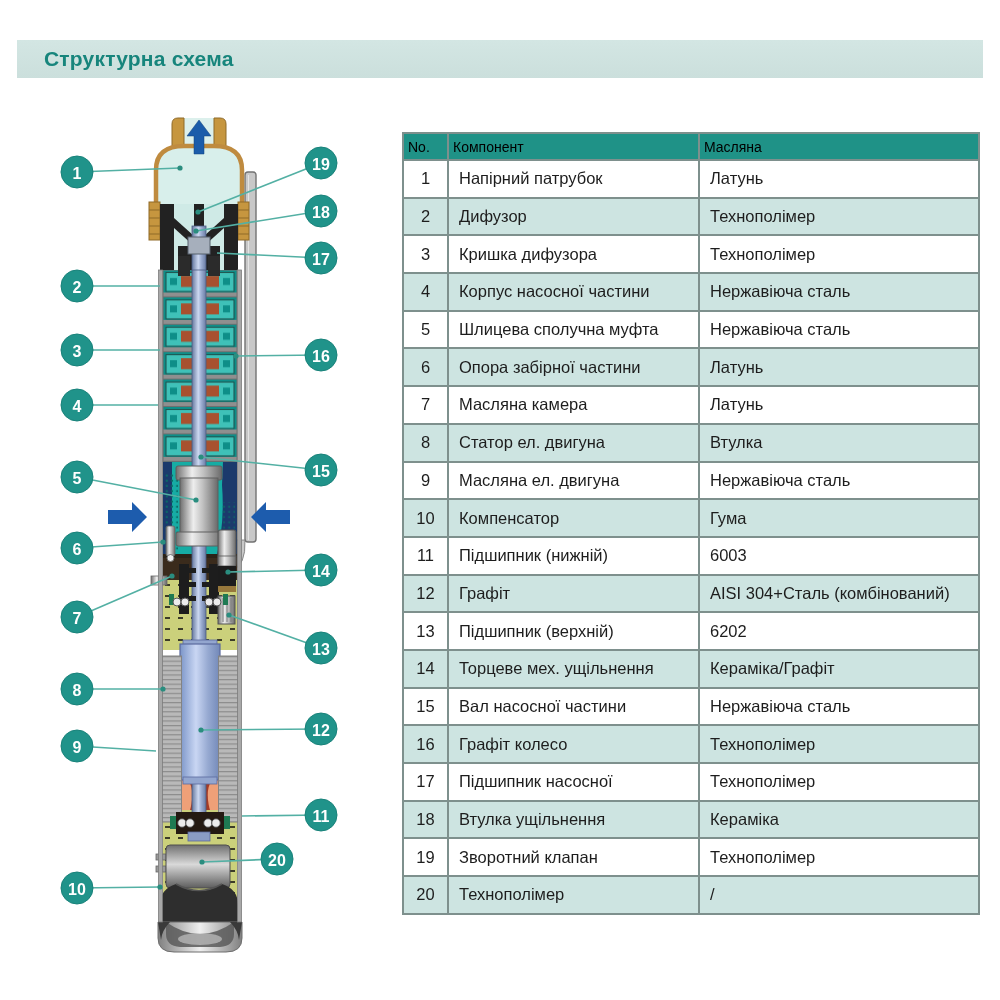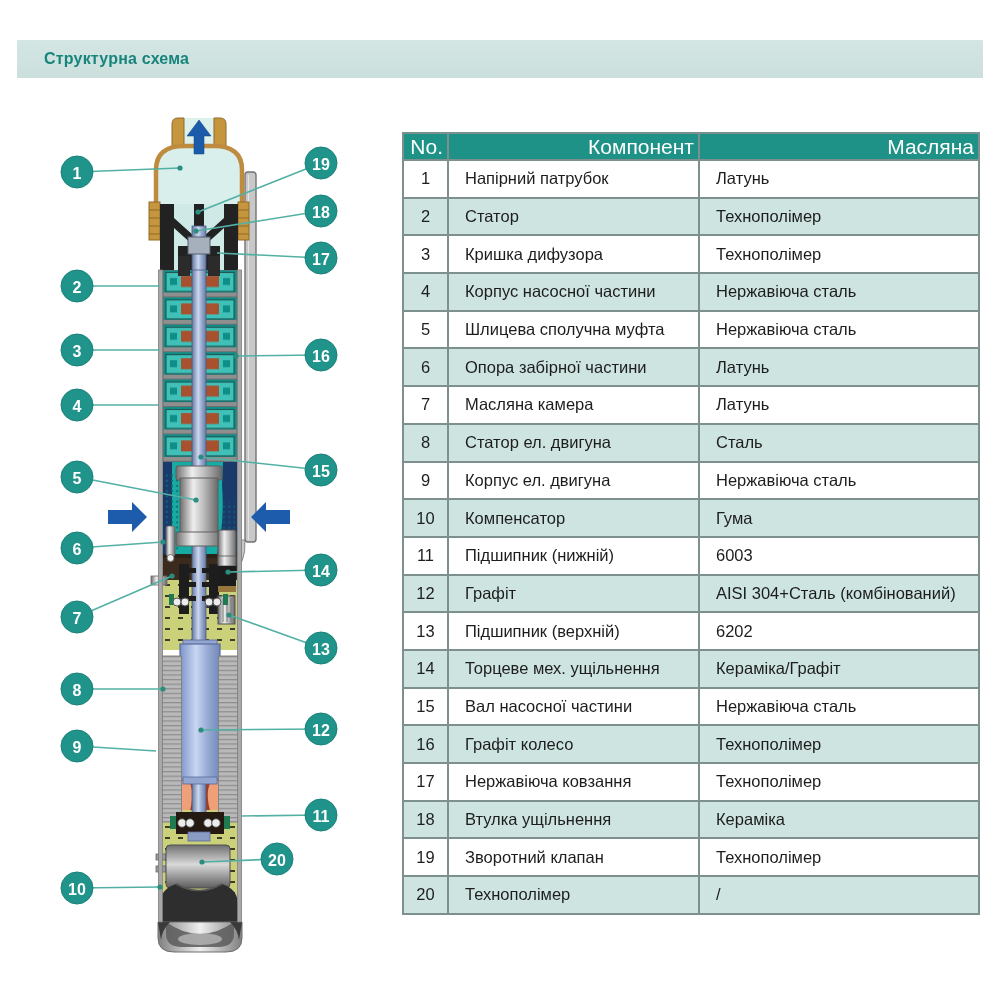--- a/index.html
+++ b/index.html
@@ -7,32 +7,32 @@
     width:1000px;height:1000px;position:relative;background:#ffffff;
     font-family:"Liberation Sans","DejaVu Sans",sans-serif;
     overflow:hidden;
   }
   .title-bar{
     position:absolute;left:17px;top:40px;width:966px;height:38px;
     background:linear-gradient(180deg,#d3e6e3 0%,#cbdfdc 100%);
     display:flex;align-items:center;
   }
   .page-title{
-    margin-left:27px;font-size:16px;font-weight:bold;color:#17857c;letter-spacing:.2px;
+    margin-left:27px;font-size:21px;font-weight:bold;color:#17857c;letter-spacing:.2px;
   }
   .diagram{position:absolute;left:30px;top:110px;width:360px;height:850px;}
   .tablewrap{position:absolute;left:402px;top:132px;}
   table{border-collapse:collapse;table-layout:fixed;}
   th,td{border:2px solid #7e908d;box-sizing:border-box;}
   th{
-    background:#1f9287;color:#ffffff;font-weight:normal;font-size:21px;
-    height:27px;padding:0 4px;text-align:right;
+    background:#1f9287;color:#000000;font-weight:normal;font-size:14px;
+    height:27px;padding:0 4px;text-align:left;
   }
   td{
-    font-size:16.5px;color:#1d1d1d;height:37.7px;padding:0 6px 0 16px;
+    font-size:16.5px;color:#1d1d1d;height:37.7px;padding:0 6px 0 10px;
     background:#ffffff;vertical-align:middle;overflow:hidden;white-space:nowrap;
   }
   td.num{text-align:center;padding:0;}
   tbody tr:nth-child(even) td{background:#cde4e1;}
   
   .leader{stroke:#53b0a4;stroke-width:1.6;fill:none;}
   .leader-dot{fill:#2a8d7f;}
   .callout-circle{fill:#20938a;stroke:#19827a;stroke-width:1;}
   .callout-num{
     fill:#ffffff;font-family:"Liberation Sans","DejaVu Sans",sans-serif;
@@ -352,21 +352,21 @@
       </tr>
     </thead>
     <tbody>
         <tr>
           <td class="num">1</td>
           <td>Напірний патрубок</td>
           <td>Латунь</td>
         </tr>
         <tr>
           <td class="num">2</td>
-          <td>Статор</td>
+          <td>Дифузор</td>
           <td>Технополімер</td>
         </tr>
         <tr>
           <td class="num">3</td>
           <td>Кришка дифузора</td>
           <td>Технополімер</td>
         </tr>
         <tr>
           <td class="num">4</td>
           <td>Корпус насосної частини</td>
@@ -383,25 +383,25 @@
           <td>Латунь</td>
         </tr>
         <tr>
           <td class="num">7</td>
           <td>Масляна камера</td>
           <td>Латунь</td>
         </tr>
         <tr>
           <td class="num">8</td>
           <td>Статор ел. двигуна</td>
-          <td>Сталь</td>
+          <td>Втулка</td>
         </tr>
         <tr>
           <td class="num">9</td>
-          <td>Корпус ел. двигуна</td>
+          <td>Масляна ел. двигуна</td>
           <td>Нержавіюча сталь</td>
         </tr>
         <tr>
           <td class="num">10</td>
           <td>Компенсатор</td>
           <td>Гума</td>
         </tr>
         <tr>
           <td class="num">11</td>
           <td>Підшипник (нижній)</td>
@@ -427,21 +427,21 @@
           <td>Вал насосної частини</td>
           <td>Нержавіюча сталь</td>
         </tr>
         <tr>
           <td class="num">16</td>
           <td>Графіт колесо</td>
           <td>Технополімер</td>
         </tr>
         <tr>
           <td class="num">17</td>
-          <td>Нержавіюча ковзання</td>
+          <td>Підшипник насосної</td>
           <td>Технополімер</td>
         </tr>
         <tr>
           <td class="num">18</td>
           <td>Втулка ущільнення</td>
           <td>Кераміка</td>
         </tr>
         <tr>
           <td class="num">19</td>
           <td>Зворотний клапан</td>

